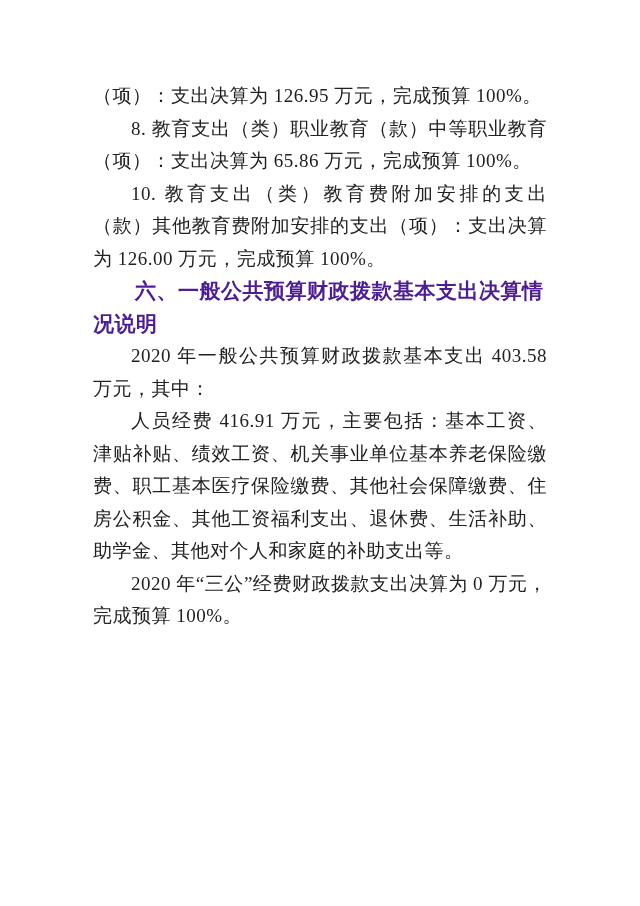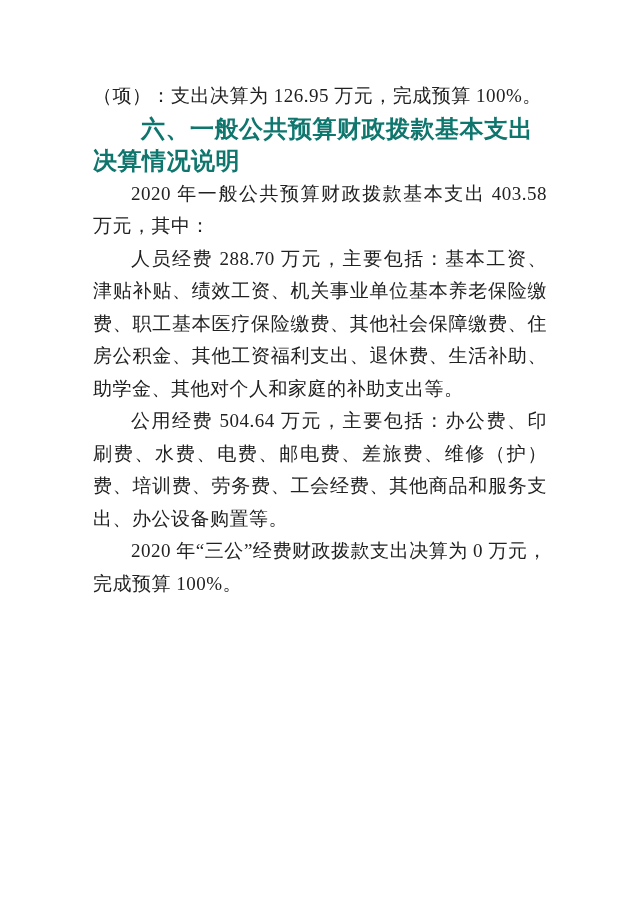--- a/index.html
+++ b/index.html
@@ -30,42 +30,43 @@
     text-indent: 2em;
   }
   .cont {
     text-indent: 0;
   }
   .heading {
     margin: 0;
     text-indent: 2em;
     font-family: "Liberation Sans", "DejaVu Sans", sans-serif;
     font-weight: 700;
-    font-size: 24px;
+    font-size: 21px;
     line-height: 32.5px;
-    color: #0f766e;
+    color: #4c1d95;
     text-align: left;
     letter-spacing: 0.5px;
   }
   .page-number {
     position: absolute;
     left: 0;
     right: 0;
     top: 826px;
     text-align: center;
     font-family: "Liberation Serif", "DejaVu Serif", serif;
     font-size: 13px;
     color: #333333;
   }
 </style>
 </head>
 <body>
 
 <div class="page">
   <p class="cont">（项）：支出决算为 126.95 万元，完成预算 100%。</p>
+  <p class="para">8. 教育支出（类）职业教育（款）中等职业教育（项）：支出决算为 65.86 万元，完成预算 100%。</p>
+  <p class="para">10. 教育支出（类）教育费附加安排的支出（款）其他教育费附加安排的支出（项）：支出决算为 126.00 万元，完成预算 100%。</p>
   <h2 class="heading">六、一般公共预算财政拨款基本支出决算情况说明</h2>
   <p class="para">2020 年一般公共预算财政拨款基本支出 403.58 万元，其中：</p>
-  <p class="para">人员经费 288.70 万元，主要包括：基本工资、津贴补贴、绩效工资、机关事业单位基本养老保险缴费、职工基本医疗保险缴费、其他社会保障缴费、住房公积金、其他工资福利支出、退休费、生活补助、助学金、其他对个人和家庭的补助支出等。</p>
-  <p class="para">公用经费 504.64 万元，主要包括：办公费、印刷费、水费、电费、邮电费、差旅费、维修（护）费、培训费、劳务费、工会经费、其他商品和服务支出、办公设备购置等。</p>
+  <p class="para">人员经费 416.91 万元，主要包括：基本工资、津贴补贴、绩效工资、机关事业单位基本养老保险缴费、职工基本医疗保险缴费、其他社会保障缴费、住房公积金、其他工资福利支出、退休费、生活补助、助学金、其他对个人和家庭的补助支出等。</p>
   <p class="para">2020 年“三公”经费财政拨款支出决算为 0 万元，完成预算 100%。</p>
 
   <div class="page-number">9</div>
 </div>
 
 </body></html>

